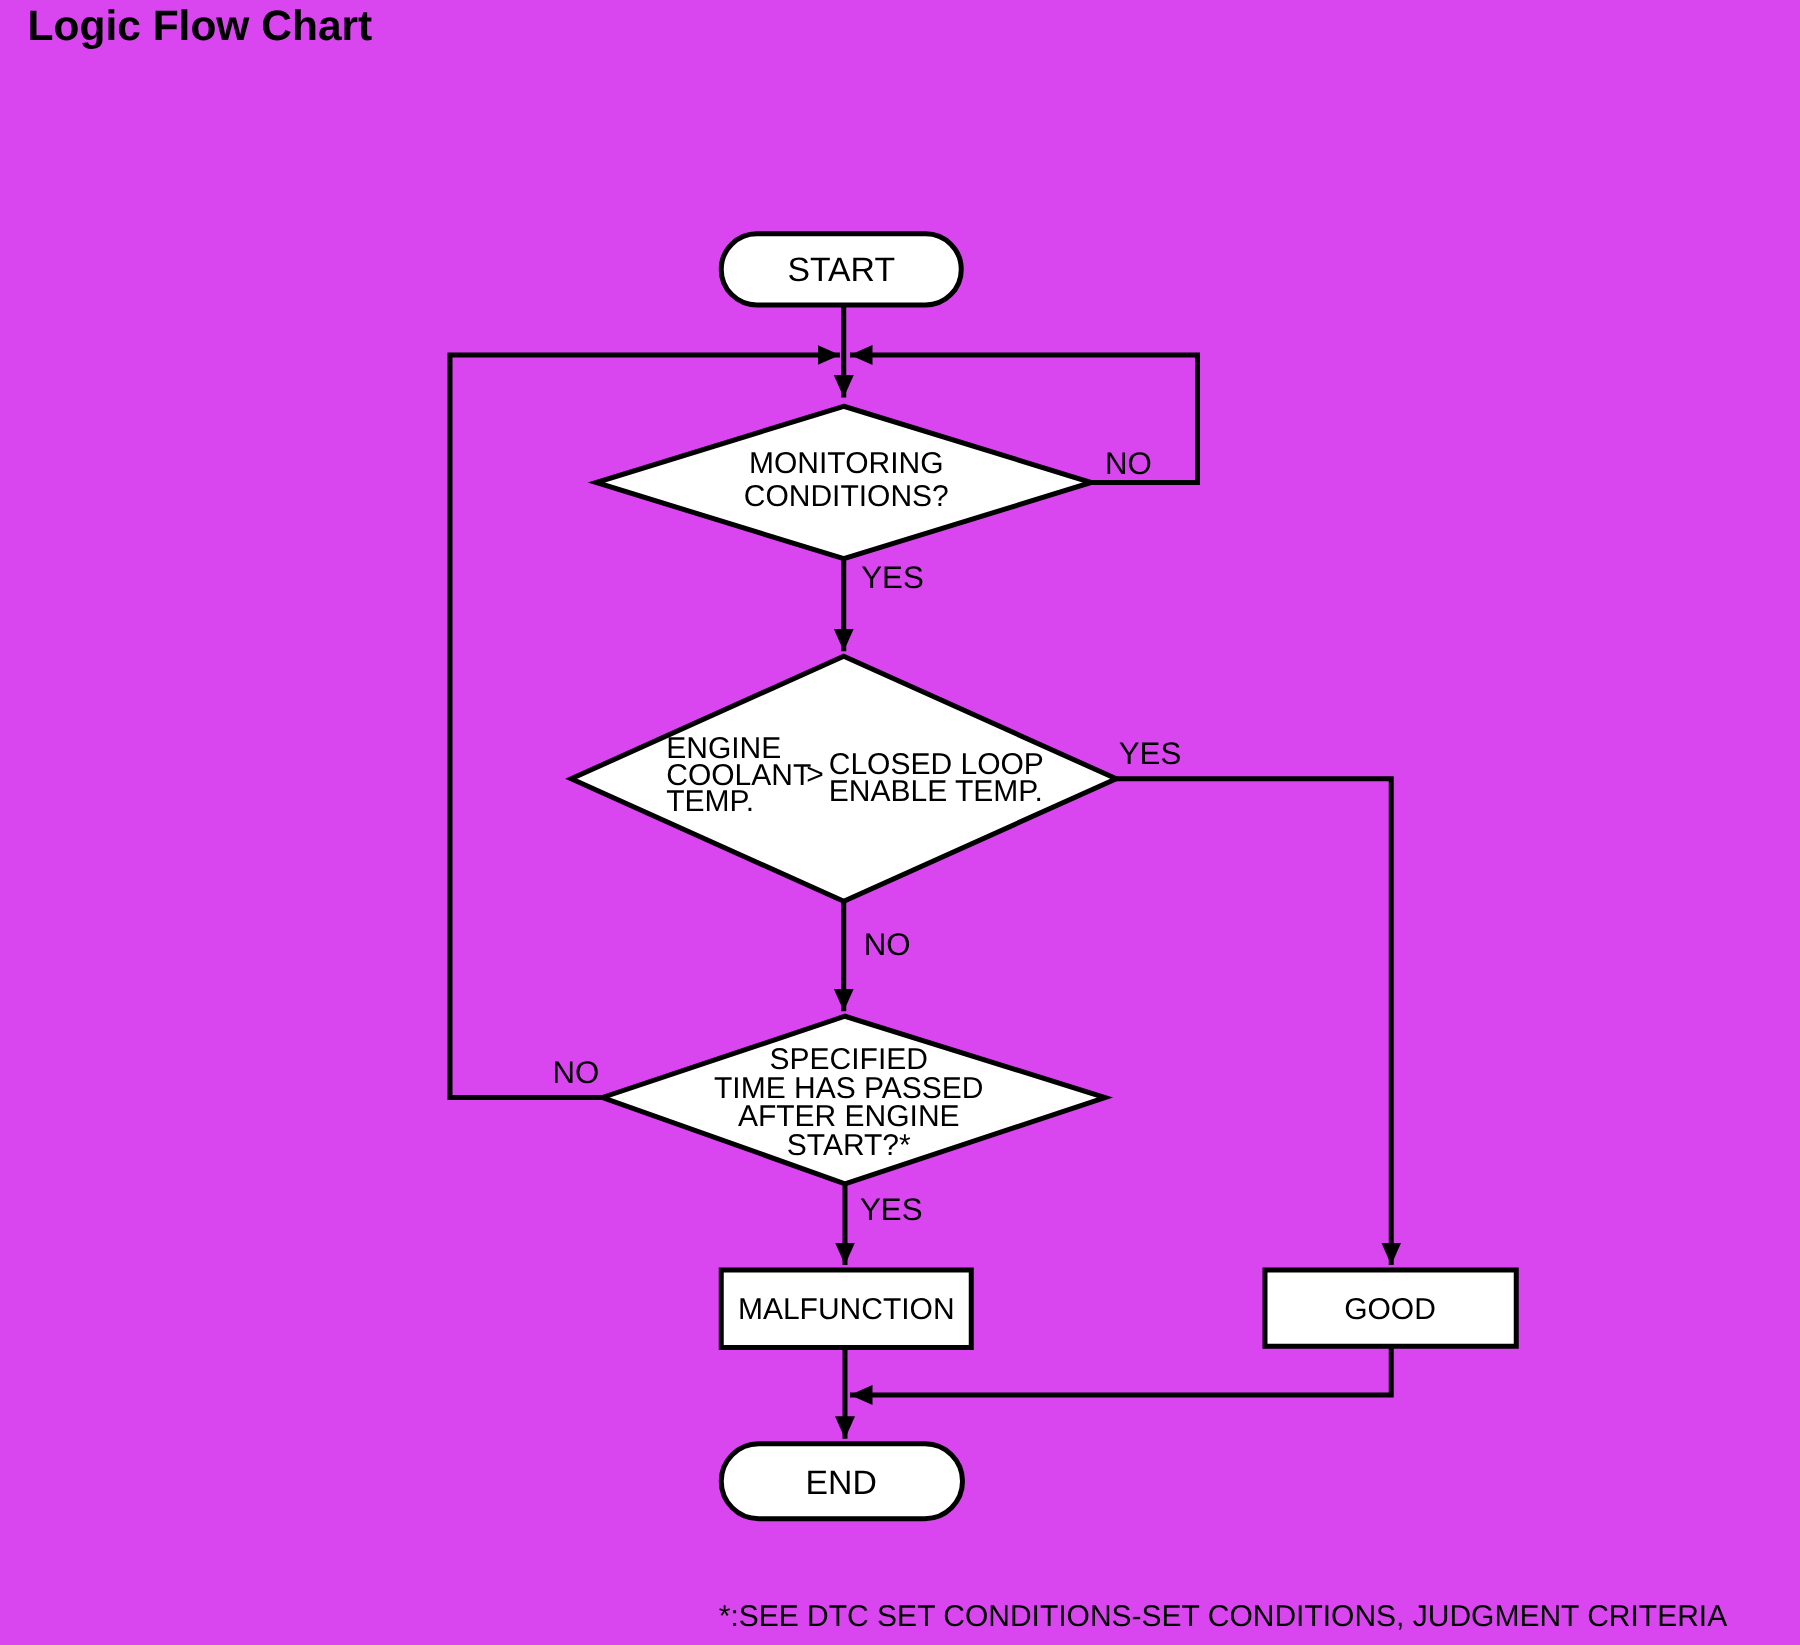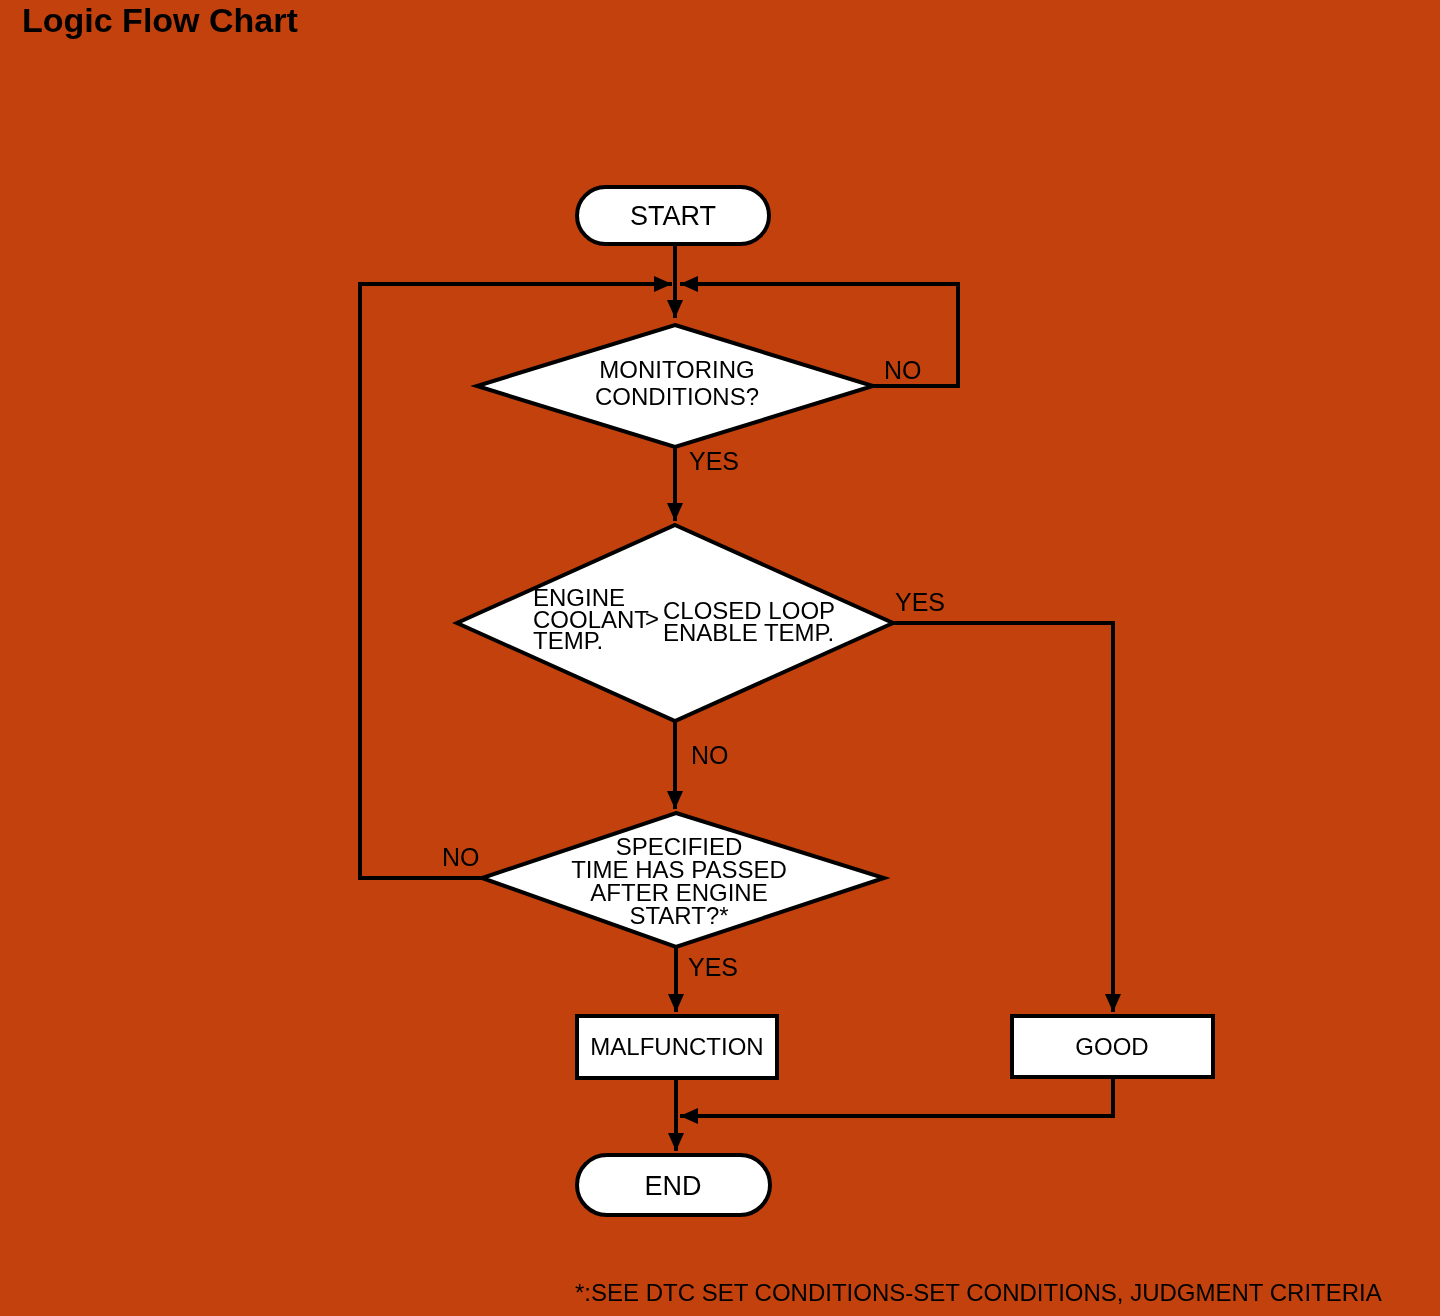--- a/index.html
+++ b/index.html
@@ -4,21 +4,21 @@
 <style>
   html, body {
     margin: 0;
     padding: 0;
     background: #ffffff;
   }
   .canvas {
     position: relative;
     width: 1440px;
     height: 1316px;
-    background: #c2410c;
+    background: #d946ef;
     overflow: hidden;
   }
   svg { display: block; }
   .t {
     font-family: "Liberation Sans", sans-serif;
     fill: #000000;
   }
   .title-t { font-size: 34px; font-weight: bold; }
   .node-t  { font-size: 24px; }
   .term-t  { font-size: 27px; }

